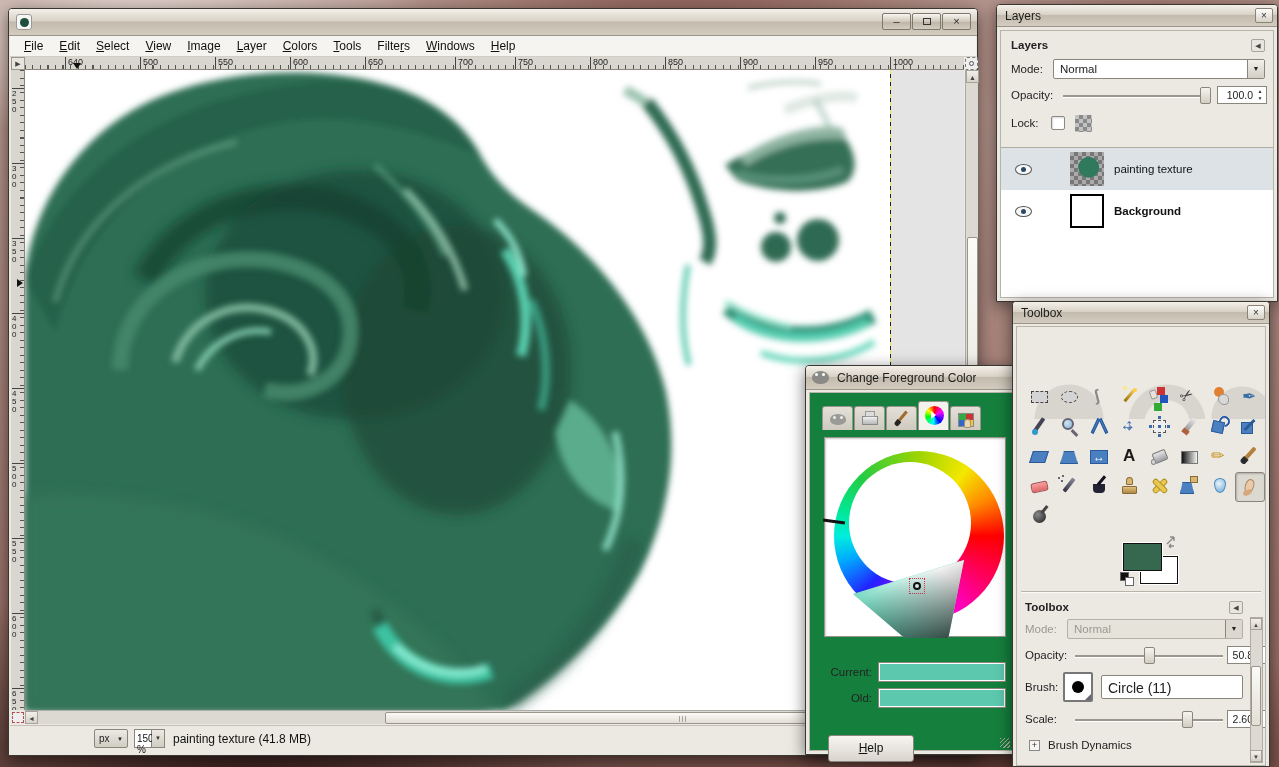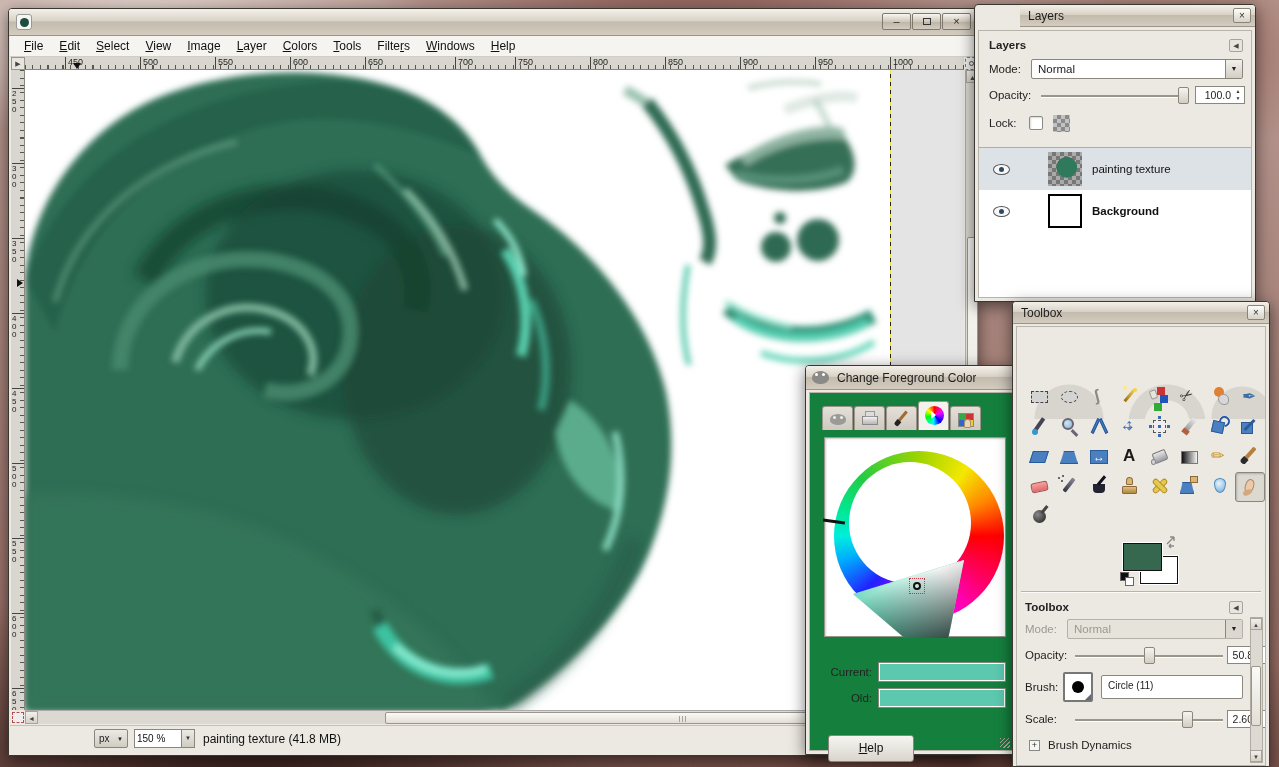--- a/index.html
+++ b/index.html
@@ -66,28 +66,28 @@
   #quickmask { position:absolute; left:3px; top:703px; width:12px; height:11px; border:1px dashed #b05050; background:#eee; }
   #nav-btn { position:absolute; left:956px; top:702px; width:13px; height:13px; background:#e4e1da; border:1px solid #a8a49a; }
   #nav-btn i { position:absolute; left:2px; top:5px; width:8px; height:2px; background:#777; box-shadow:0 0 0 0 #777; }
   #nav-btn b { position:absolute; left:5px; top:2px; width:2px; height:8px; background:#777; }
   #statusbar { position:absolute; left:1px; right:1px; top:716px; height:26px; background:#ece9e2; border-top:1px solid #c5c1b8;
                display:flex; align-items:center; font-size:12px; color:#111; }
   #unit-btn { margin-left:84px; width:34px; height:19px; background:linear-gradient(#eceae4,#cfccc2); border:1px solid #8a867c;
               border-radius:2px; font-size:10px; padding:2px 4px; color:#222; display:flex; justify-content:space-between; align-items:center; }
   #unit-btn .dd { font-size:6px; }
   #zoom-combo { margin-left:6px; height:19px; display:flex; }
-  #zoom-field { width:48px; background:#fff; border:1px solid #8a867c; font-size:10px; text-align:left; padding:3px 2px; }
+  #zoom-field { width:18px; background:#fff; border:1px solid #8a867c; font-size:10px; text-align:left; padding:3px 2px; }
   #zoom-dd { width:13px; background:linear-gradient(#eceae4,#cfccc2); border:1px solid #8a867c; border-left:none; font-size:6px;
              text-align:center; line-height:17px; color:#333; }
   #status-text { margin-left:8px; }
   .dashline { position:absolute; top:0; bottom:0; width:1px;
               background:repeating-linear-gradient(180deg,#f0e04a 0 4px,#222 4px 8px); }
   
-  #layers-win { left:974px; top:4px; width:282px; height:298px;padding-left:45px; }
+  #layers-win { left:996px; top:4px; width:282px; height:298px; }
   .panel { position:absolute; left:3px; right:3px; bottom:3px; top:25px; background:#ece9e2; border:1px solid #b8b4aa; }
   .prow { position:absolute; left:0; right:0; display:flex; align-items:center; font-size:11.5px; color:#222; }
   .dockbtn { position:absolute; right:8px; width:14px; height:13px; border:1px solid #a8a49a; background:#e8e5de; font-size:7px;
              line-height:11px; text-align:center; color:#444; border-radius:2px; }
   .combo { position:relative; height:20px; background:#fff; border:1px solid #8a867c; border-radius:2px; font-size:11.5px; }
   .combo .val { position:absolute; left:6px; top:3px; }
   .combo .btn { position:absolute; right:0; top:0; bottom:0; width:17px; background:linear-gradient(#f2f0ea,#d2cec4);
                 border-left:1px solid #8a867c; font-size:7px; text-align:center; line-height:18px; color:#222; }
   .slider-track { position:relative; height:2px; background:#9a968c; box-shadow:0 1px 0 #fff; }
   .slider-handle { position:absolute; top:-8px; width:11px; height:17px; background:linear-gradient(#f6f4ef,#d2cec4);
@@ -261,21 +261,21 @@
       <span class="menu-item"><u>C</u>olors</span>
       <span class="menu-item"><u>T</u>ools</span>
       <span class="menu-item">Filte<u>r</u>s</span>
       <span class="menu-item"><u>W</u>indows</span>
       <span class="menu-item"><u>H</u>elp</span>
     </div>
 
   <div id="corner-btn">▶</div>
   <div class="ruler" id="h-ruler">
       <div class="ticks"></div>
-      <span class="hnum" style="left: 40px;">450</span>
+      <span class="hnum" style="left: 40px;">640</span>
       <span class="hnum" style="left: 115px;">500</span>
       <span class="hnum" style="left: 190px;">550</span>
       <span class="hnum" style="left: 265px;">600</span>
       <span class="hnum" style="left: 340px;">650</span>
       <span class="hnum" style="left: 430px;">700</span>
       <span class="hnum" style="left: 490px;">750</span>
       <span class="hnum" style="left: 565px;">800</span>
       <span class="hnum" style="left: 640px;">850</span>
       <span class="hnum" style="left: 715px;">900</span>
       <span class="hnum" style="left: 790px;">950</span>
@@ -689,21 +689,21 @@
         <span class="arr" style="top:1px;">▲</span>
         <span class="arr" style="bottom:1px;">▼</span>
       </div>
     </div>
     <div class="prow" style="top:344px; height:32px;">
       <span class="opt-label" style="margin-left:8px; width:38px;">Brush:</span>
       <span style="position:relative; width:30px; height:30px; background:#fff; border:2px solid #777; border-radius:2px; display:inline-block;">
         <i style="position:absolute; left:7px; top:7px; width:12px; height:12px; background:#000; border-radius:50%;"></i>
         <i style="position:absolute; right:0; bottom:0; width:0; height:0; border-left:6px solid transparent; border-bottom:6px solid #667;"></i>
       </span>
-      <span style="position:absolute; left:84px; right:22px; height:24px; background:#fff; border:1px solid #8a867c; border-radius:2px; font-size:10px; padding:4px 6px;">Circle (11)</span>
+      <span style="position:absolute; left:84px; right:22px; height:24px; background:#fff; border:1px solid #8a867c; border-radius:2px; font-size:14px; padding:4px 6px;">Circle (11)</span>
     </div>
     <div class="prow" style="top:382px; height:20px;">
       <span class="opt-label" style="margin-left:8px;">Scale:</span>
       <div class="slider-track" style="position:absolute; left:58px; width:148px; top:10px;">
         <div class="slider-handle" id="sm-sc-handle" style="left: 107px;"></div>
       </div>
       <div class="spinbox" style="position:absolute; left:210px; width:40px;">
         <span class="num">2.60</span>
         <span class="arr" style="top:1px;">▲</span>
         <span class="arr" style="bottom:1px;">▼</span>

